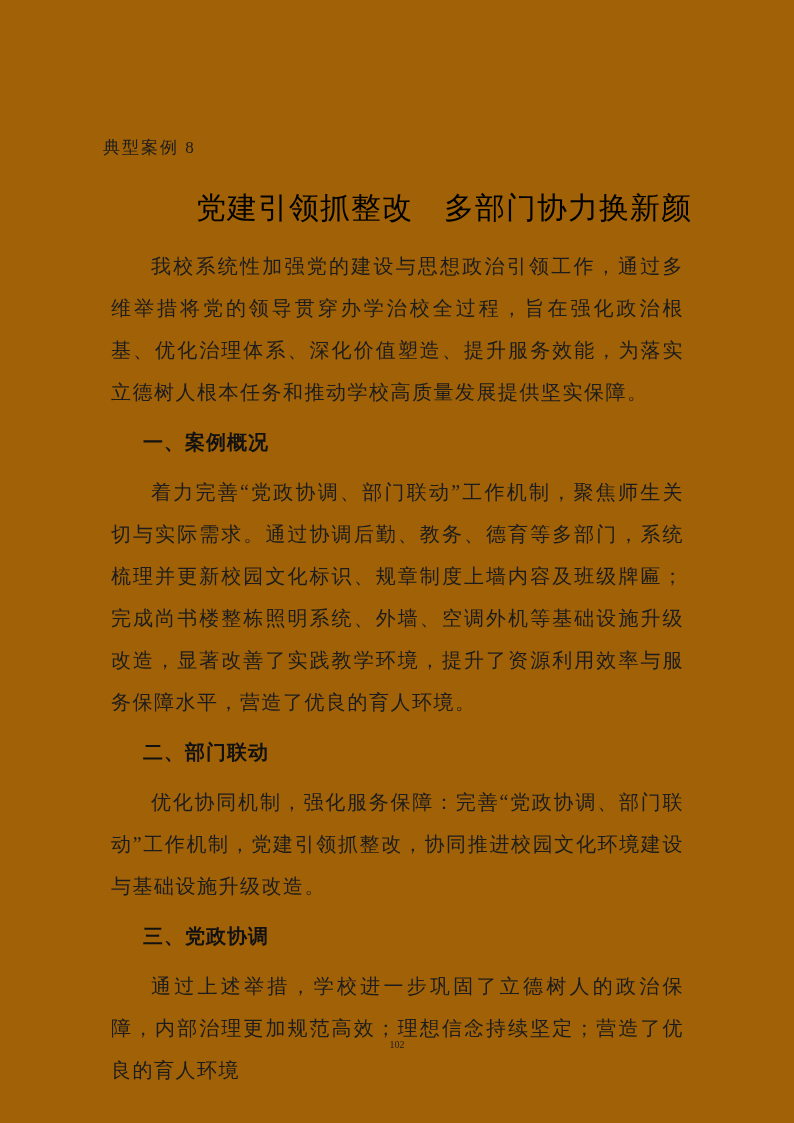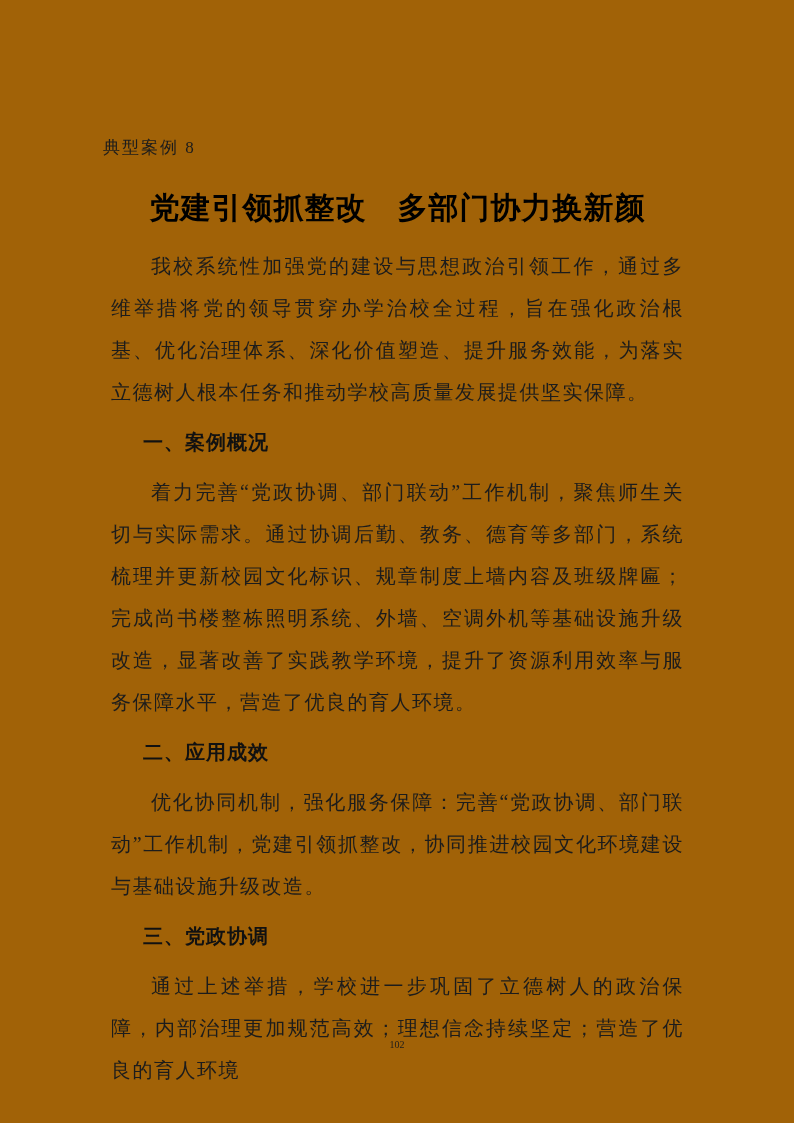--- a/index.html
+++ b/index.html
@@ -21,24 +21,24 @@
   .case-label {
     font-family: "Liberation Serif", "DejaVu Serif", serif;
     font-size: 17px;
     line-height: 22px;
     letter-spacing: 2px;
     color: #1c1c1c;
   }
   .doc-title {
     margin: 26px 0 0 0;
     font-family: "DejaVu Serif", "Liberation Serif", serif;
-    font-weight: bold;
+    font-weight: normal;
     font-size: 30px;
     line-height: 46px;
-    text-align: center;
+    text-align: right;
     letter-spacing: 1px;
     color: #000000;
   }
   .body-para {
     margin: 8px;
     font-family: "Liberation Serif", "DejaVu Serif", serif;
     font-size: 20px;
     line-height: 42px;
     letter-spacing: 1.5px;
     text-align: justify;
@@ -79,21 +79,21 @@
   <div class="case-label">典型案例 8</div>
 
   <h1 class="doc-title">党建引领抓整改　多部门协力换新颜</h1>
 
   <p class="body-para first">我校系统性加强党的建设与思想政治引领工作，通过多维举措将党的领导贯穿办学治校全过程，旨在强化政治根基、优化治理体系、深化价值塑造、提升服务效能，为落实立德树人根本任务和推动学校高质量发展提供坚实保障。</p>
 
   <h2 class="sec-heading">一、案例概况</h2>
 
   <p class="body-para">着力完善“党政协调、部门联动”工作机制，聚焦师生关切与实际需求。通过协调后勤、教务、德育等多部门，系统梳理并更新校园文化标识、规章制度上墙内容及班级牌匾；完成尚书楼整栋照明系统、外墙、空调外机等基础设施升级改造，显著改善了实践教学环境，提升了资源利用效率与服务保障水平，营造了优良的育人环境。</p>
 
-  <h2 class="sec-heading">二、应用成效</h2>
+  <h2 class="sec-heading">二、部门联动</h2>
 
   <p class="body-para">优化协同机制，强化服务保障：完善“党政协调、部门联动”工作机制，党建引领抓整改，协同推进校园文化环境建设与基础设施升级改造。</p>
 
   <h2 class="sec-heading">三、党政协调</h2>
 
   <p class="body-para">通过上述举措，学校进一步巩固了立德树人的政治保障，内部治理更加规范高效；理想信念持续坚定；营造了优良的育人环境</p>
 
   <div class="page-number">102</div>
 
 </div>

